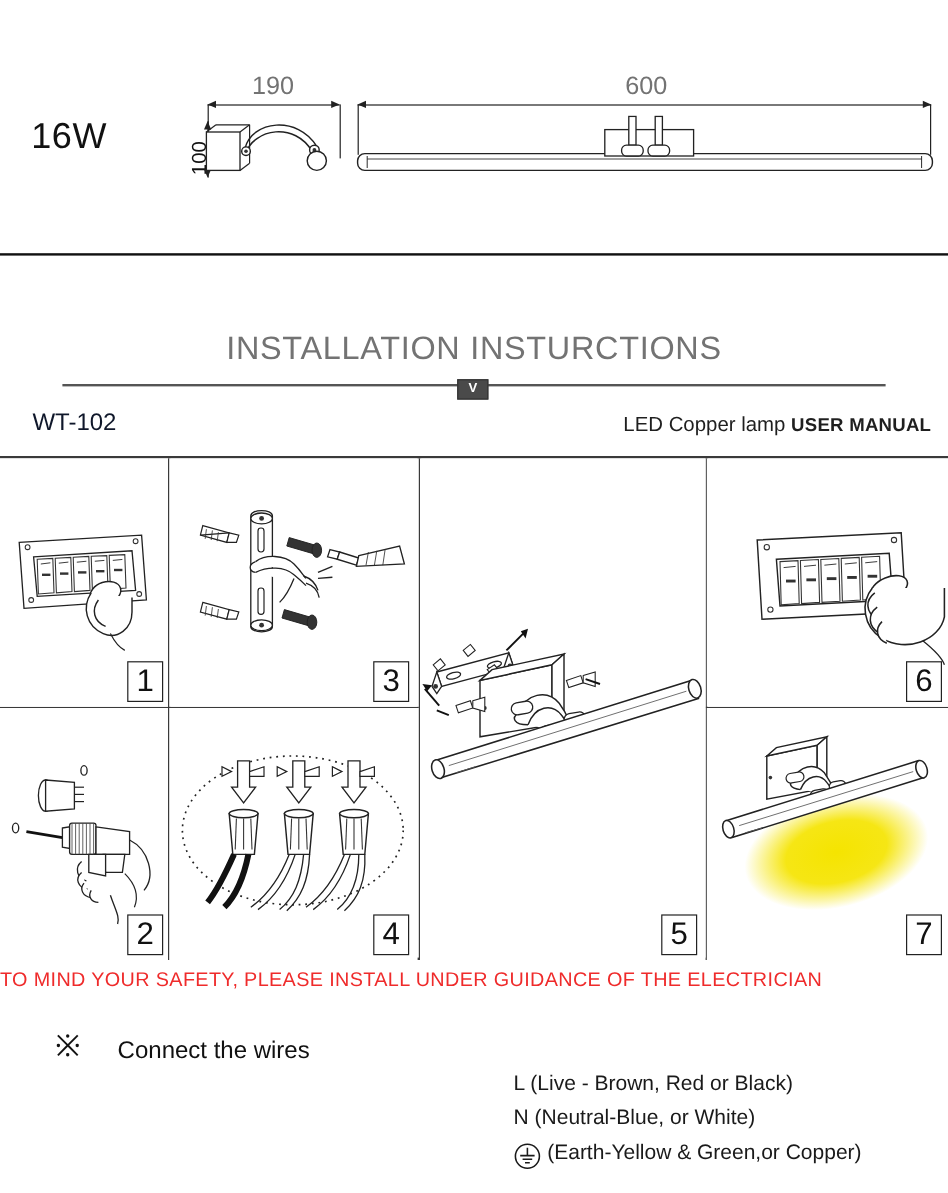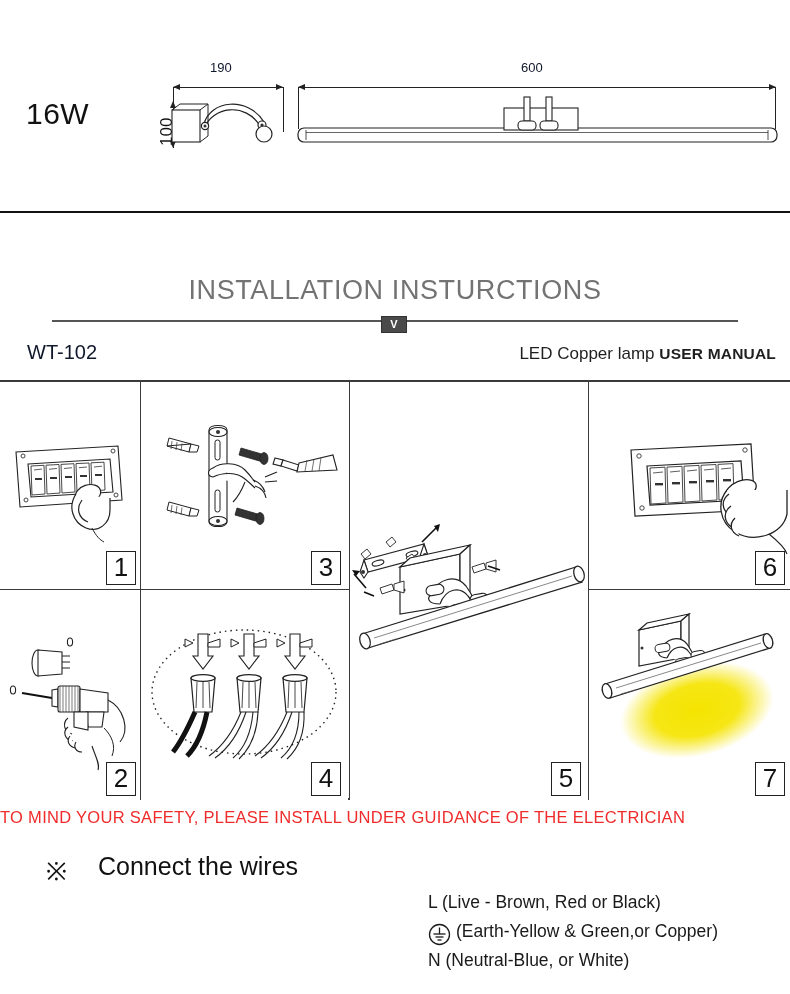--- a/index.html
+++ b/index.html
@@ -23,21 +23,21 @@
 
   
   .dimline { position:absolute; height:1px; background:#222; }
   .dimline::before, .dimline::after{
     content:""; position:absolute; top:-3px; width:0; height:0;
     border-top:3.5px solid transparent; border-bottom:3.5px solid transparent;
   }
   .dimline::before{ left:0; border-right:7px solid #222; }
   .dimline::after { right:0; border-left:7px solid #222; }
   .dimtick { position:absolute; width:1px; background:#222; }
-  .dimlabel { position:absolute; font-size:13px; color:#0f172a; }
+  .dimlabel { position:absolute; font-size:21px; color:#737373; }
 
   .vdimline{ position:absolute; width:1px; background:#222; }
   .vdimline::before, .vdimline::after{
     content:""; position:absolute; left:-3px; width:0; height:0;
     border-left:3.5px solid transparent; border-right:3.5px solid transparent;
   }
   .vdimline::before{ top:0; border-bottom:7px solid #222; }
   .vdimline::after { bottom:0; border-top:7px solid #222; }
   .vdimlabel{
     position:absolute; font-size:17px; color:#111;
@@ -77,21 +77,21 @@
   
   .warning{
     position:absolute; left:0; top:802px; width:656px; height:30px;
     text-align:center; color:#ef2b2b; font-size:16.5px; letter-spacing:.3px;
     line-height:30px; white-space:nowrap;
   }
 
   
   .connect-row{ position:absolute; left:0; top:845px; width:790px; }
   .connect-mark{ position:absolute; left:46px; top:8px; font-size:25px; color:#111; }
-  .connect-title{ position:absolute; left:98px; top:7px; font-size:25px; color:#111; }
+  .connect-title{ position:absolute; left:98px; top:20px; font-size:20px; color:#111; }
 
   .wire-legend{ position:absolute; left:428px; top:888px; font-size:17.5px; color:#1a1a1a; line-height:29px; }
   .wire-line{ display:flex; align-items:flex-end; height:29px; white-space:nowrap; }
   .earth-sym{ display:inline-block; width:23px; height:23px; margin-right:5px; }
 
   svg { display:block; }
 </style>
 </head>
 <body>
 
@@ -520,27 +520,27 @@
 <div class="connect-row">
   <div class="connect-mark">※</div>
   <div class="connect-title">Connect the wires</div>
 </div>
 
 <div class="wire-legend">
   <div class="wire-line">
     <span>L (Live - Brown, Red or Black)</span>
   </div>
   <div class="wire-line">
+    <span>N (Neutral-Blue, or White)</span>
+  </div>
+  <div class="wire-line">
     <span class="earth-sym">
       <svg width="23" height="23" viewBox="0 0 23 23">
         <circle cx="11.5" cy="11.5" r="10" fill="none" stroke="#1a1a1a" stroke-width="1.3"></circle>
         <line x1="11.5" y1="4.5" x2="11.5" y2="11" stroke="#1a1a1a" stroke-width="1.3"></line>
         <line x1="5.5" y1="11" x2="17.5" y2="11" stroke="#1a1a1a" stroke-width="1.3"></line>
         <line x1="7.5" y1="14" x2="15.5" y2="14" stroke="#1a1a1a" stroke-width="1.3"></line>
         <line x1="9.5" y1="17" x2="13.5" y2="17" stroke="#1a1a1a" stroke-width="1.3"></line>
       </svg>
     </span>
     <span>(Earth-Yellow &amp; Green,or Copper)</span>
   </div>
-  <div class="wire-line">
-    <span>N (Neutral-Blue, or White)</span>
-  </div>
 </div>
 
 </body></html>

